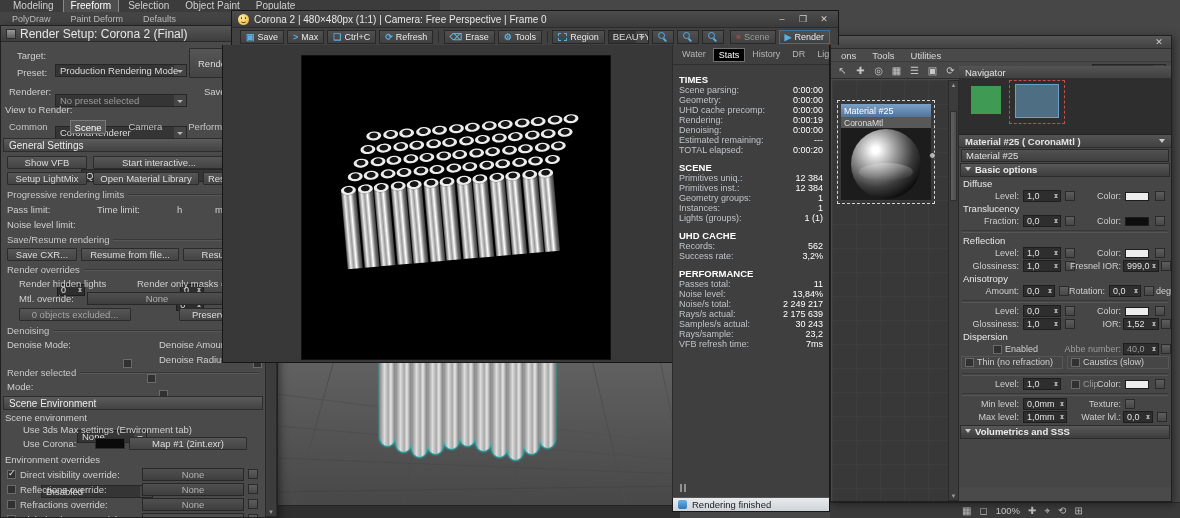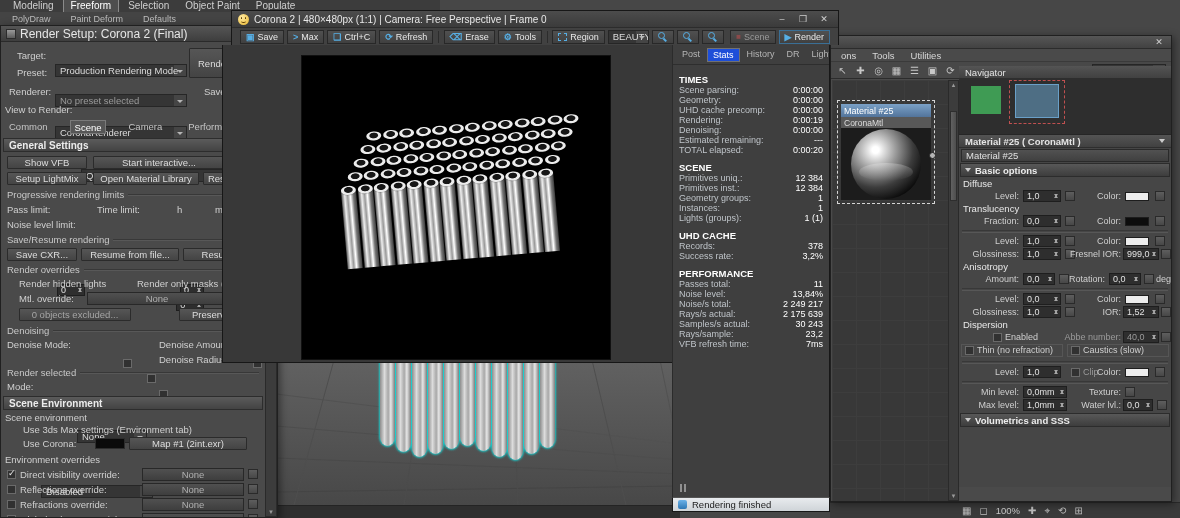--- a/index.html
+++ b/index.html
@@ -21,21 +21,21 @@
 .dd::after{content:"";position:absolute;right:3px;top:5px;border:3px solid transparent;border-top-color:#b5b5b5}
 .btn{background:linear-gradient(#565656,#444);border:1px solid #2b2b2b;height:13px;font-size:9.5px;display:flex;align-items:center;justify-content:center;color:#ddd;border-radius:1px;white-space:nowrap;overflow:hidden}
 .btn.dim{color:#a5a5a5}
 .cb{width:9px;height:9px;background:#313131;border:1px solid #6a6a6a;display:inline-block;position:relative;flex:none}
 .cb.on::after{content:"✓";position:absolute;left:0;top:-3px;font-size:9px;color:#e8e8e8}
 .fld{background:#2e2e2e;border:1px solid #1e1e1e;height:12px;display:inline-flex;align-items:center;font-size:9px;padding:0 11px 0 3px;color:#e2e2e2;position:relative;white-space:nowrap}
 .fld::before{content:"";position:absolute;right:2px;top:2px;border:2.5px solid transparent;border-bottom:3px solid #a8a8a8}
 .fld::after{content:"";position:absolute;right:2px;bottom:2px;border:2.5px solid transparent;border-top:3px solid #a8a8a8}
 .subhdr{display:flex;align-items:center;gap:4px;color:#c8c8c8;font-size:9.5px;white-space:nowrap}
 .subhdr::after{content:"";flex:1;border-top:1px solid #383838;border-bottom:1px solid #585858}
-.secbar{background:linear-gradient(#5b5b5b,#434343);border:1px solid #2d2d2d;font-weight:bold;font-size:10px;color:#ececec;display:flex;align-items:center;padding:0 5px;height:14px}
+.secbar{background:linear-gradient(#5b5b5b,#434343);border:1px solid #2d2d2d;font-weight:normal;font-size:10px;color:#ececec;display:flex;align-items:center;padding:0 5px;height:14px}
 .lab{font-size:9.5px;color:#d0d0d0;white-space:nowrap}
 .minibox{width:10px;height:10px;background:linear-gradient(#5e5e5e,#474747);border:1px solid #2a2a2a;display:inline-block;flex:none}
 .nonebtn{background:linear-gradient(#505050,#3e3e3e);border:1px solid #282828;color:#b0b0b0;text-align:center;font-size:9.5px;height:13px;line-height:11px;overflow:hidden;white-space:nowrap}
 .envrow{display:flex;align-items:center;gap:4px;height:14px;padding-left:6px}
 .envlab{font-size:9.5px;color:#d0d0d0;width:118px;white-space:nowrap;overflow:hidden}
 .envrow .nonebtn{width:102px;flex:none}
 
 .scrolltrack{background:#3c3c3c;border:1px solid #2a2a2a}
 .scrollthumb{background:linear-gradient(90deg,#616161,#4e4e4e);border:1px solid #2e2e2e;position:absolute;left:1px;right:1px}
 .scrollarrow{position:absolute;left:0;right:0;text-align:center;font-size:6px;color:#9a9a9a}
@@ -54,21 +54,21 @@
 .mag::after{content:"";position:absolute;width:4px;height:1.5px;background:#56aee4;transform:rotate(45deg);left:5px;top:7px}
 .regicon{width:9px;height:8px;border:1px dashed #56aee4;display:inline-block}
 #vfb-canvas{background:#383838;border-left:1px solid #171717;border-bottom:1px solid #171717}
 #render-img{position:absolute;left:78px;top:10px;width:310px;height:305px;background:#000;overflow:hidden;border:1px solid #111}
 #pack{position:absolute;left:40px;top:42px;width:240px;height:200px;transform:rotate(-5deg)}
 .ring{position:absolute;width:15px;height:9px;border-radius:50%;background:radial-gradient(ellipse at 50% 45%,#161616 0 36%,#ececec 46% 76%,#5a5a5a 86%);box-shadow:0 0 1px #000}
 .tube{position:absolute;top:83px;width:15px;height:78px;background:linear-gradient(90deg,#555 0,#eee 22%,#999 42%,#fff 60%,#777 80%,#3d3d3d 100%)}
 #vfb-stats{background:#3f3f3f;border-left:1px solid #2b2b2b;border-right:1px solid #171717;overflow:hidden}
 #vfb-tabs{display:flex;gap:2px;padding:3px 4px 2px;border-bottom:1px solid #2e2e2e}
 .stab{font-size:9px;color:#b5b5b5;padding:1px 5px}
-.stab.active{background:#1d4ed8;border:1px solid #717171;color:#fff}
+.stab.active{background:#000000;border:1px solid #717171;color:#fff}
 #stats-body{padding:2px 6px}
 .stats-title{font-weight:bold;color:#fff;font-size:9.5px;margin-top:7px;height:11px}
 .stats-row{display:flex;justify-content:space-between;font-size:9px;height:10px;line-height:10px;color:#bfc4c9}
 .sval{color:#fff}
 .pauseicon{position:absolute;left:7px;bottom:5px;display:flex;gap:2px}
 .pauseicon i{display:block;width:2px;height:8px;background:#909090}
 #vfb-statusbar{background:linear-gradient(#e8ebee,#cfd4d8);border:1px solid #171717;border-top:1px solid #555;color:#1d1d1d;display:flex;align-items:center;gap:5px;padding:0 5px;font-size:9.5px}
 .statusicon{width:9px;height:9px;border-radius:2px;background:linear-gradient(#6cb2e8,#2e77b4);flex:none}
 
 #viewport{background:linear-gradient(#616161,#484848);overflow:hidden}
@@ -83,21 +83,21 @@
 #me-nodeview{background:#383838;background-image:linear-gradient(#3d3d3d 1px,transparent 1px),linear-gradient(90deg,#3d3d3d 1px,transparent 1px);background-size:24px 24px;overflow:hidden}
 #mat-node{position:absolute;left:9px;top:24px;width:90px;outline:1px dashed #d5d5d5;outline-offset:3px}
 .nodehdr{height:13px;background:linear-gradient(#7ba1c7,#52749b);color:#fff;font-size:9px;display:flex;align-items:center;padding:0 3px;white-space:nowrap;overflow:hidden}
 .nodesub{height:11px;background:#585858;color:#ddd;font-size:8.5px;display:flex;align-items:center;padding:0 3px}
 .nodeprev{height:72px;background:#1c1c1c;position:relative}
 .sphere{position:absolute;left:10px;top:1px;width:70px;height:70px;border-radius:50%;background:radial-gradient(circle at 35% 30%,#fff 0 5%,#e2e2e2 12%,#9c9c9c 30%,#3c3c3c 56%,#0b0b0b 78%,#000)}
 .sphere::before{content:"";position:absolute;left:8px;top:34px;width:54px;height:18px;border-radius:50%;background:linear-gradient(rgba(255,255,255,.25),rgba(255,255,255,0))}
 .socket{position:absolute;right:-5px;top:48px;width:7px;height:7px;border-radius:50%;background:#b5b5b5;border:1px solid #222}
 #me-right{background:#464646;overflow:hidden}
 .panelhdr{height:13px;background:linear-gradient(#545454,#414141);border-bottom:1px solid #2e2e2e;display:flex;align-items:center;padding:0 6px;font-size:9.5px;color:#e4e4e4}
-.rollhdr{height:14px;background:linear-gradient(#585858,#3d3d3d);border:1px solid #2c2c2c;display:flex;align-items:center;gap:4px;padding:0 4px;font-weight:bold;font-size:9.5px;color:#ececec;margin:1px 1px}
+.rollhdr{height:14px;background:linear-gradient(#585858,#3d3d3d);border:1px solid #2c2c2c;display:flex;gap:4px;padding:0 4px;font-weight:bold;font-size:9.5px;color:#ececec;margin:1px 1px}
 .arrow-d{width:0;height:0;border:3.5px solid transparent;border-top:4px solid #ccc;margin-top:3px}
 .namebar{height:13px;background:linear-gradient(#515151,#404040);border:1px solid #2a2a2a;margin:1px 2px;display:flex;align-items:center;padding:0 4px;font-size:9.5px;color:#e0e0e0}
 #params{position:relative;font-size:9px;color:#d6d6d6}
 .pgroup{height:12px;font-size:9.5px;color:#e8e8e8;padding-left:4px;line-height:12px}
 .prow{position:relative;height:13px}
 .pl{position:absolute;text-align:right;font-size:9px;color:#cfcfcf;top:1px;white-space:nowrap}
 .pf{position:absolute;top:0}
 .swatch{position:absolute;top:2px;width:24px;height:9px;border:1px solid #1d1d1d;background:#ededed}
 .swatch.black{background:#0d0d0d}
 .pbox{position:absolute;top:1px;width:10px;height:10px;background:linear-gradient(#5e5e5e,#474747);border:1px solid #2a2a2a}
@@ -382,20 +382,21 @@
           <span class="fld pf" style="left:64px;width:38px">
               <span>0,0</span>
             </span>
           <span class="pbox" style="left:106px"></span>
           <span class="pl" style="left:126px;width:36px">Color:</span>
           <span class="swatch black" style="left:166px"></span>
           <span class="pbox" style="left:196px"></span>
         </div>
         <div class="pdiv"></div>
 
+        <div class="pgroup">Reflection</div>
         <div class="prow">
           <span class="pl" style="left:0;width:60px">Level:</span>
           <span class="fld pf" style="left:64px;width:38px">
               <span>1,0</span>
             </span>
           <span class="pbox" style="left:106px"></span>
           <span class="pl" style="left:126px;width:36px">Color:</span>
           <span class="swatch" style="left:166px"></span>
           <span class="pbox" style="left:196px"></span>
         </div>
@@ -654,21 +655,21 @@
           <span class="ring" style="left: 148.5px; top: 78px;"></span>
           <span class="ring" style="left: 165px; top: 78px;"></span>
           <span class="ring" style="left: 181.5px; top: 78px;"></span>
           <span class="ring" style="left: 198px; top: 78px;"></span>
         </div>
     </div>
   </div>
 
   <div id="vfb-stats" class="a" style="left:672px;top:45px;width:158px;height:452px;z-index:10">
     <div id="vfb-tabs">
-        <span class="stab">Post</span>
+        <span class="stab">Water</span>
         <span class="stab active">Stats</span>
         <span class="stab">History</span>
         <span class="stab">DR</span>
         <span class="stab">LightMix</span>
       </div>
     <div id="stats-body">
         <div class="stats-title">TIMES</div>
         <div class="stats-row">
           <span class="slbl">Scene parsing:</span>
           <span class="sval">0:00:00</span>
@@ -714,21 +715,21 @@
           <span class="slbl">Instances:</span>
           <span class="sval">1</span>
         </div>
         <div class="stats-row">
           <span class="slbl">Lights (groups):</span>
           <span class="sval">1 (1)</span>
         </div>
         <div class="stats-title">UHD CACHE</div>
         <div class="stats-row">
           <span class="slbl">Records:</span>
-          <span class="sval">378</span>
+          <span class="sval">562</span>
         </div>
         <div class="stats-row">
           <span class="slbl">Success rate:</span>
           <span class="sval">3,2%</span>
         </div>
         <div class="stats-title">PERFORMANCE</div>
         <div class="stats-row">
           <span class="slbl">Passes total:</span>
           <span class="sval">11</span>
         </div>

